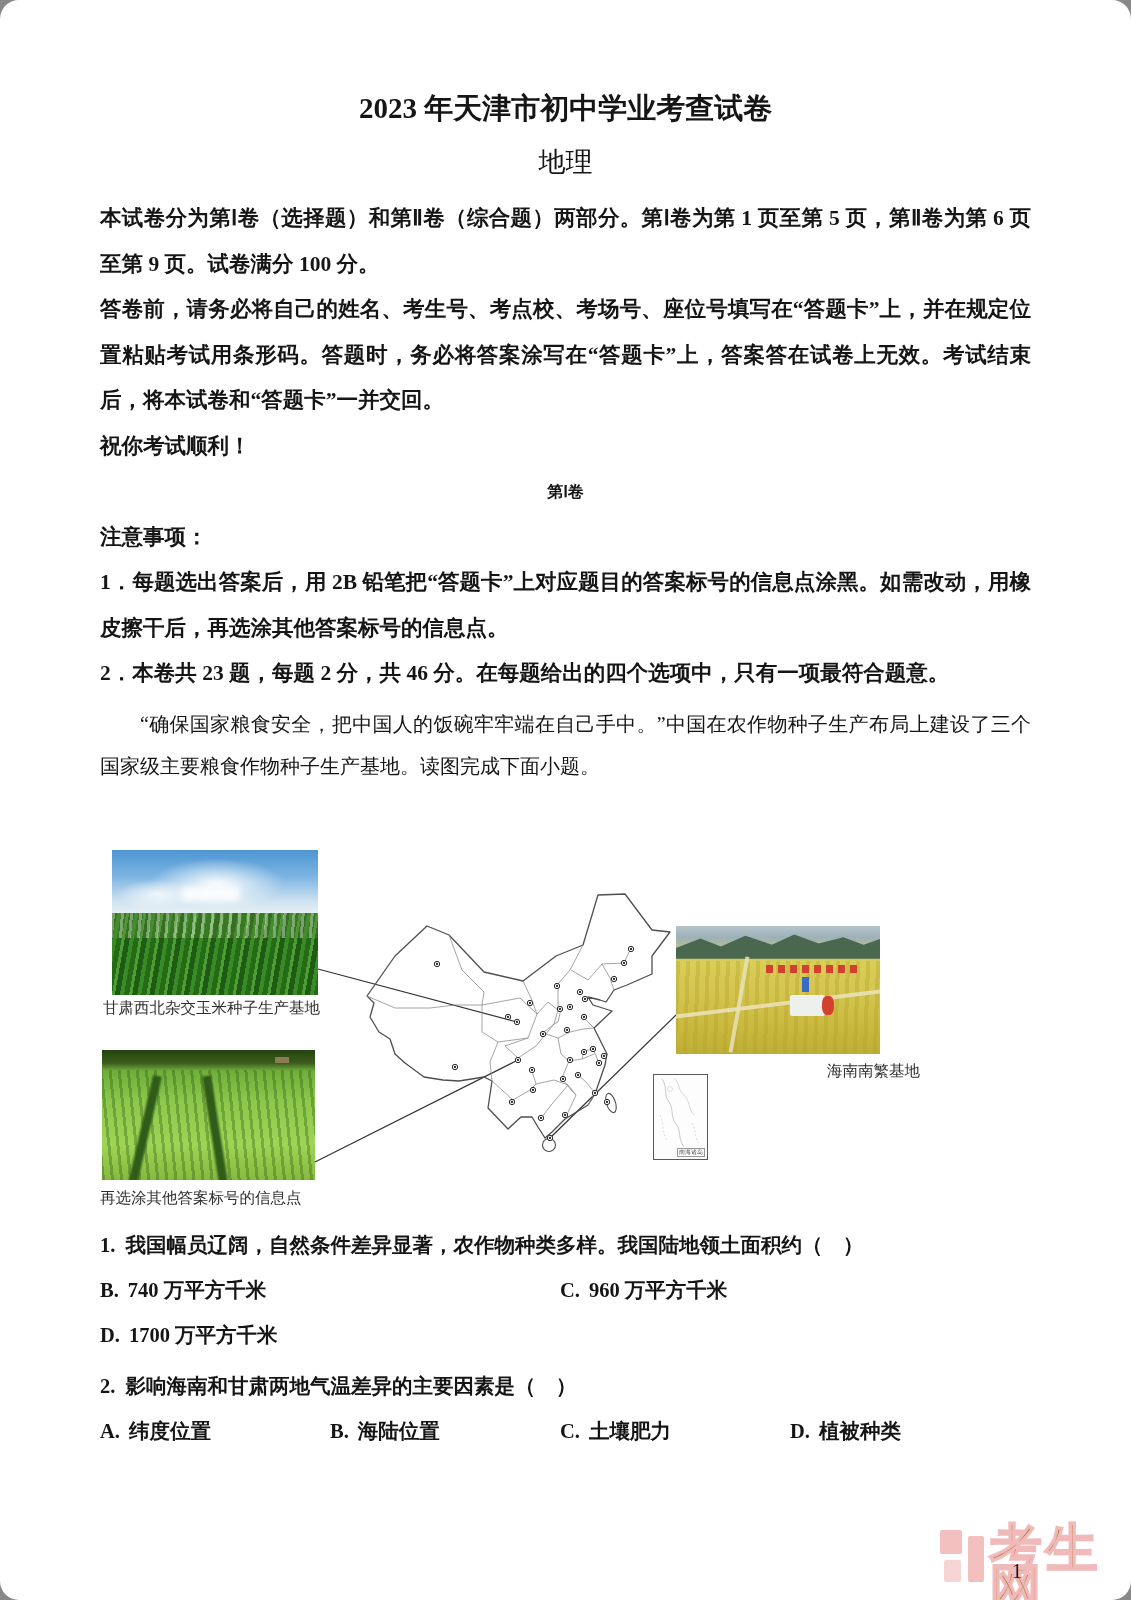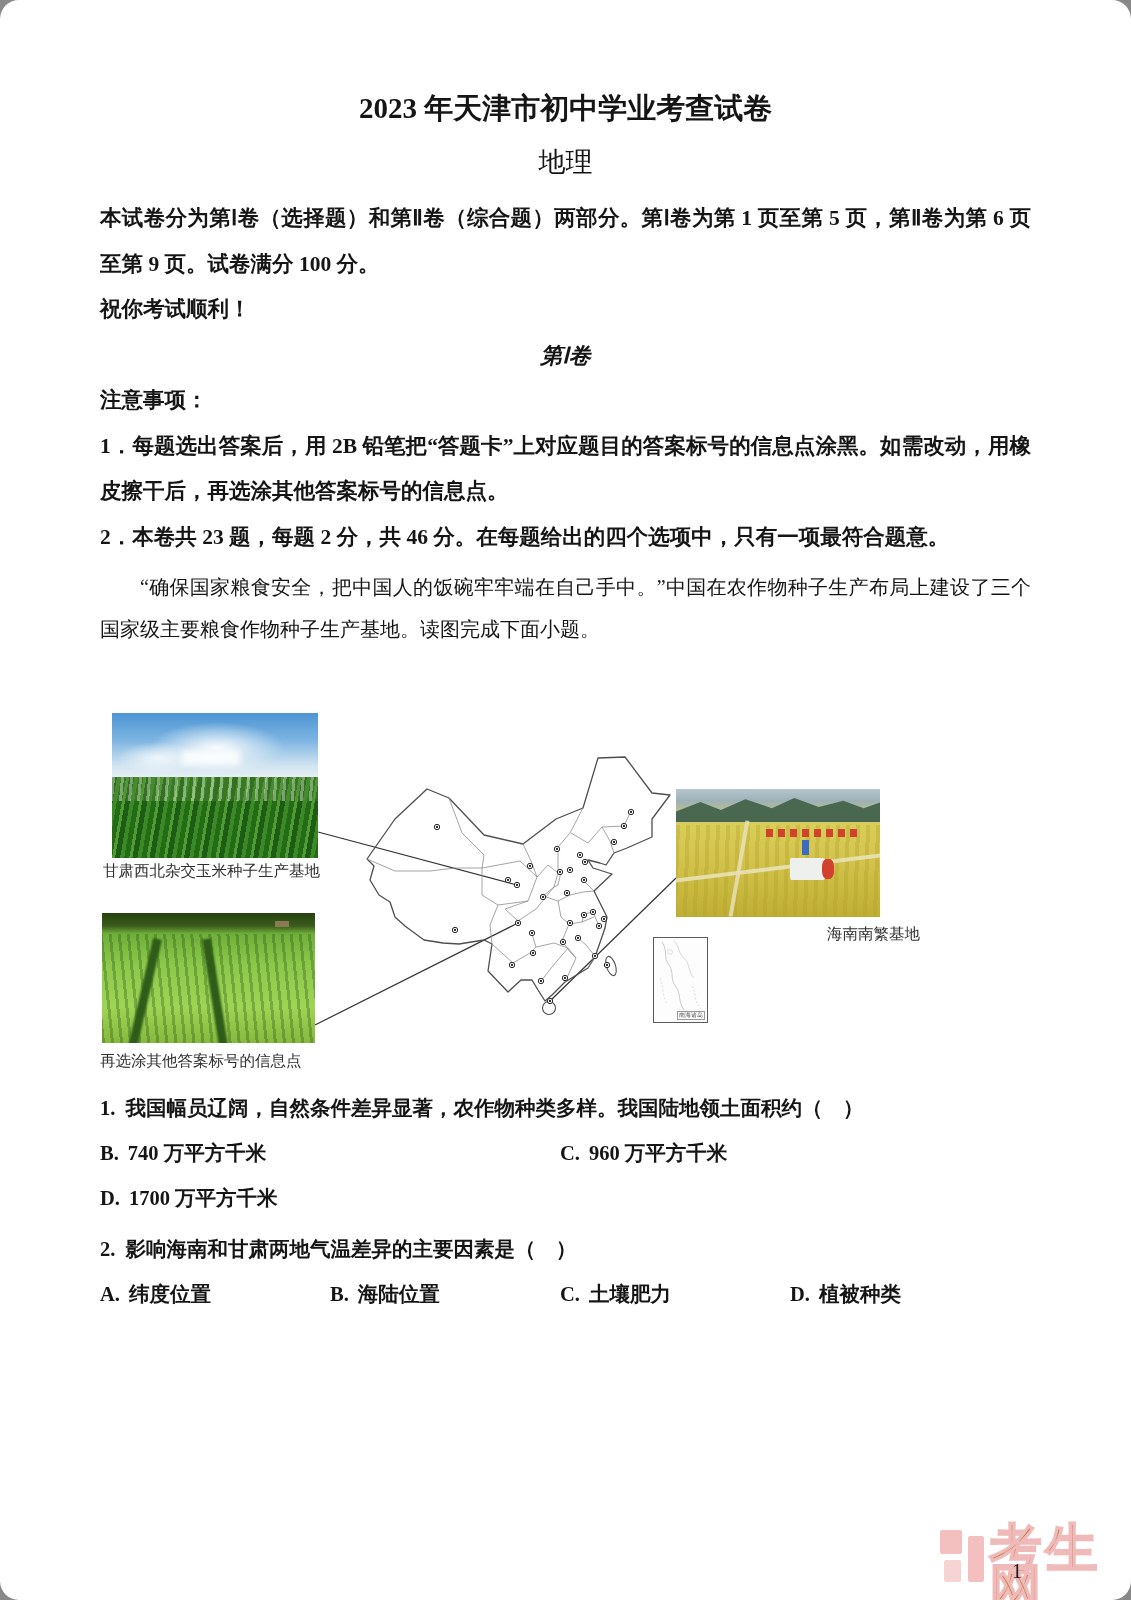--- a/index.html
+++ b/index.html
@@ -3,21 +3,21 @@
 <meta charset="utf-8">
 <style>
   html,body{margin:0;padding:0;background:#888;}
   .page{position:relative;width:1131px;height:1600px;background:#ffffff;margin:0 auto;
         overflow:hidden;font-family:"Liberation Serif",serif;color:#151515;border-radius:19px;}
   .content{position:absolute;left:100px;top:86px;width:931px;}
   .doc-title{text-align:center;font-size:29px;font-weight:bold;line-height:44px;}
   .doc-subject{text-align:center;font-size:27px;font-weight:normal;line-height:40px;margin-top:12px;}
   .para{font-size:21.5px;line-height:45.5px;text-align:justify;font-weight:600;margin:0;}
   .para.first{margin-top:14px;}
-  .center-head{text-align:center;font-size:22px;font-weight:bold;line-height:45.5px;font-style:italic;}
+  .center-head{text-align:center;font-size:16px;font-weight:bold;line-height:45.5px;}
   .notes-head{font-size:21.5px;font-weight:600;line-height:45.5px;}
   .passage{font-size:20px;font-weight:400;line-height:42px;text-indent:2em;text-align:justify;margin-top:6px;}
 
   
   .figure{position:relative;margin-left:-100px;width:1010px;height:410px;}
   .map-canvas{position:absolute;left:90px;top:25px;}
   .map-outline{fill:none;stroke:#4e4e4e;stroke-width:1.3;stroke-linejoin:round;}
   .map-border{fill:none;stroke:#8d8d8d;stroke-width:0.8;stroke-linejoin:round;}
   .conn{stroke:#333;stroke-width:1.2;}
   .island{fill:none;stroke:#4e4e4e;stroke-width:1.1;}
@@ -93,20 +93,21 @@
 </head>
 <body>
 
 <div class="page">
   <div class="content">
 
     <div class="doc-title">2023 年天津市初中学业考查试卷</div>
     <div class="doc-subject">地理</div>
 
     <p class="para first">本试卷分为第Ⅰ卷（选择题）和第Ⅱ卷（综合题）两部分。第Ⅰ卷为第 1 页至第 5 页，第Ⅱ卷为第 6 页至第 9 页。试卷满分 100 分。</p>
+    <p class="para">答卷前，请务必将自己的姓名、考生号、考点校、考场号、座位号填写在“答题卡”上，并在规定位置粘贴考试用条形码。答题时，务必将答案涂写在“答题卡”上，答案答在试卷上无效。考试结束后，将本试卷和“答题卡”一并交回。</p>
     <p class="para">祝你考试顺利！</p>
 
     <div class="center-head">第Ⅰ卷</div>
     <div class="notes-head">注意事项：</div>
     <p class="para">1．每题选出答案后，用 2B 铅笔把“答题卡”上对应题目的答案标号的信息点涂黑。如需改动，用橡皮擦干后，再选涂其他答案标号的信息点。</p>
     <p class="para">2．本卷共 23 题，每题 2 分，共 46 分。在每题给出的四个选项中，只有一项最符合题意。</p>
 
     <p class="passage">“确保国家粮食安全，把中国人的饭碗牢牢端在自己手中。”中国在农作物种子生产布局上建设了三个国家级主要粮食作物种子生产基地。读图完成下面小题。</p>
 
     <div class="figure">

